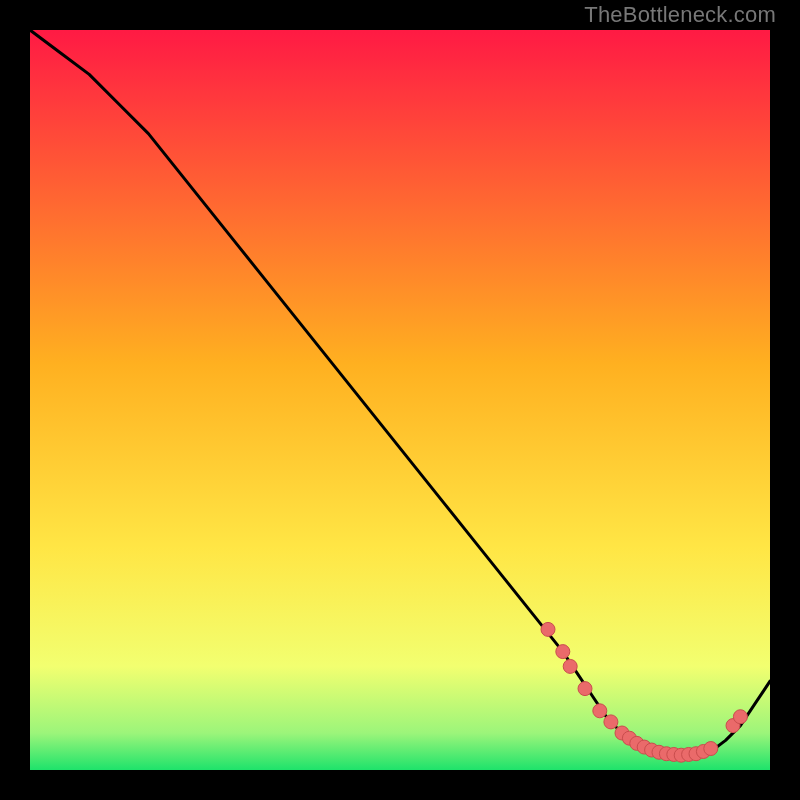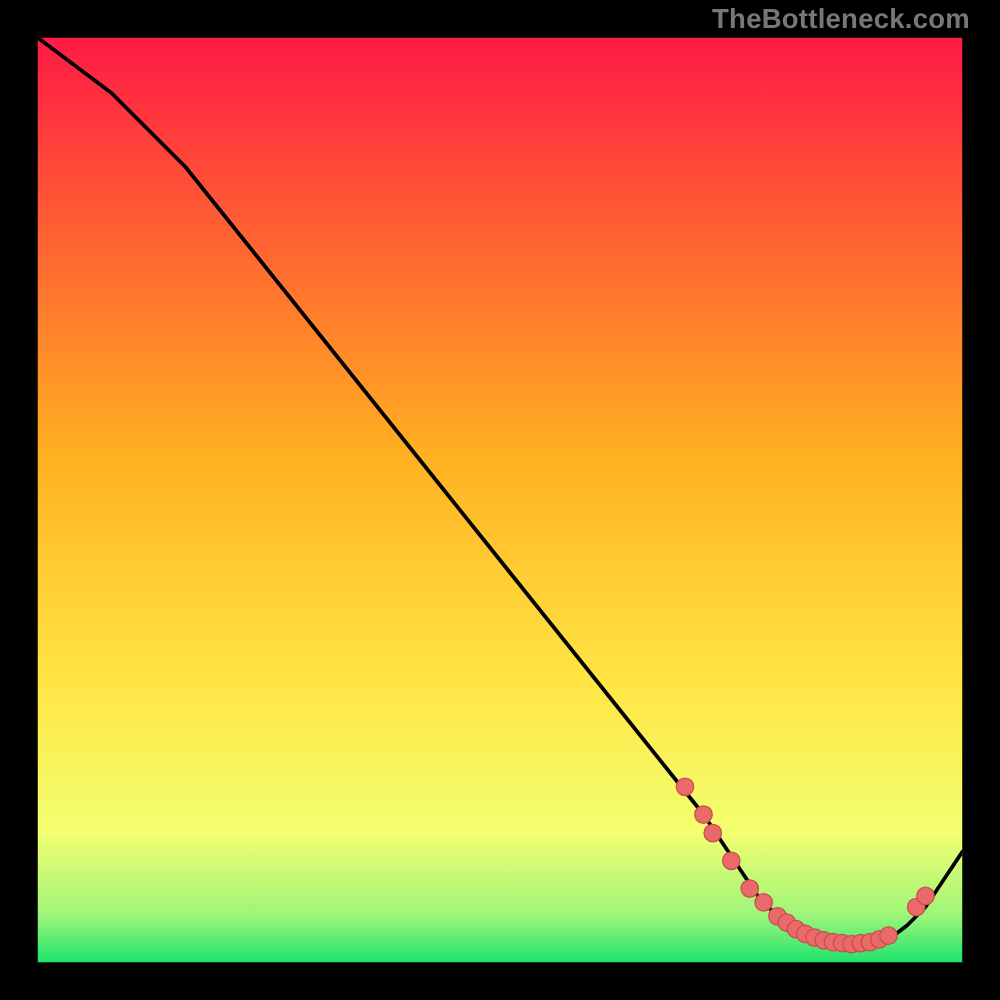--- a/index.html
+++ b/index.html
@@ -25,21 +25,21 @@
     top: 10px;
     width: 740px;
     height: 740px;
   }
   .watermark {
     position: absolute;
     top: 2px;
     right: 24px;
     color: #777;
     font-size: 22px;
-    font-weight: 700;
+    font-weight: 400;
     letter-spacing: 0.2px;
   }
 </style>
 </head>
 <body>
 
 <div class="frame">
   <svg class="plot" viewBox="0 0 740 740" preserveAspectRatio="none">
     <defs>
       <linearGradient id="bg-grad" x1="0" y1="0" x2="0" y2="1">

